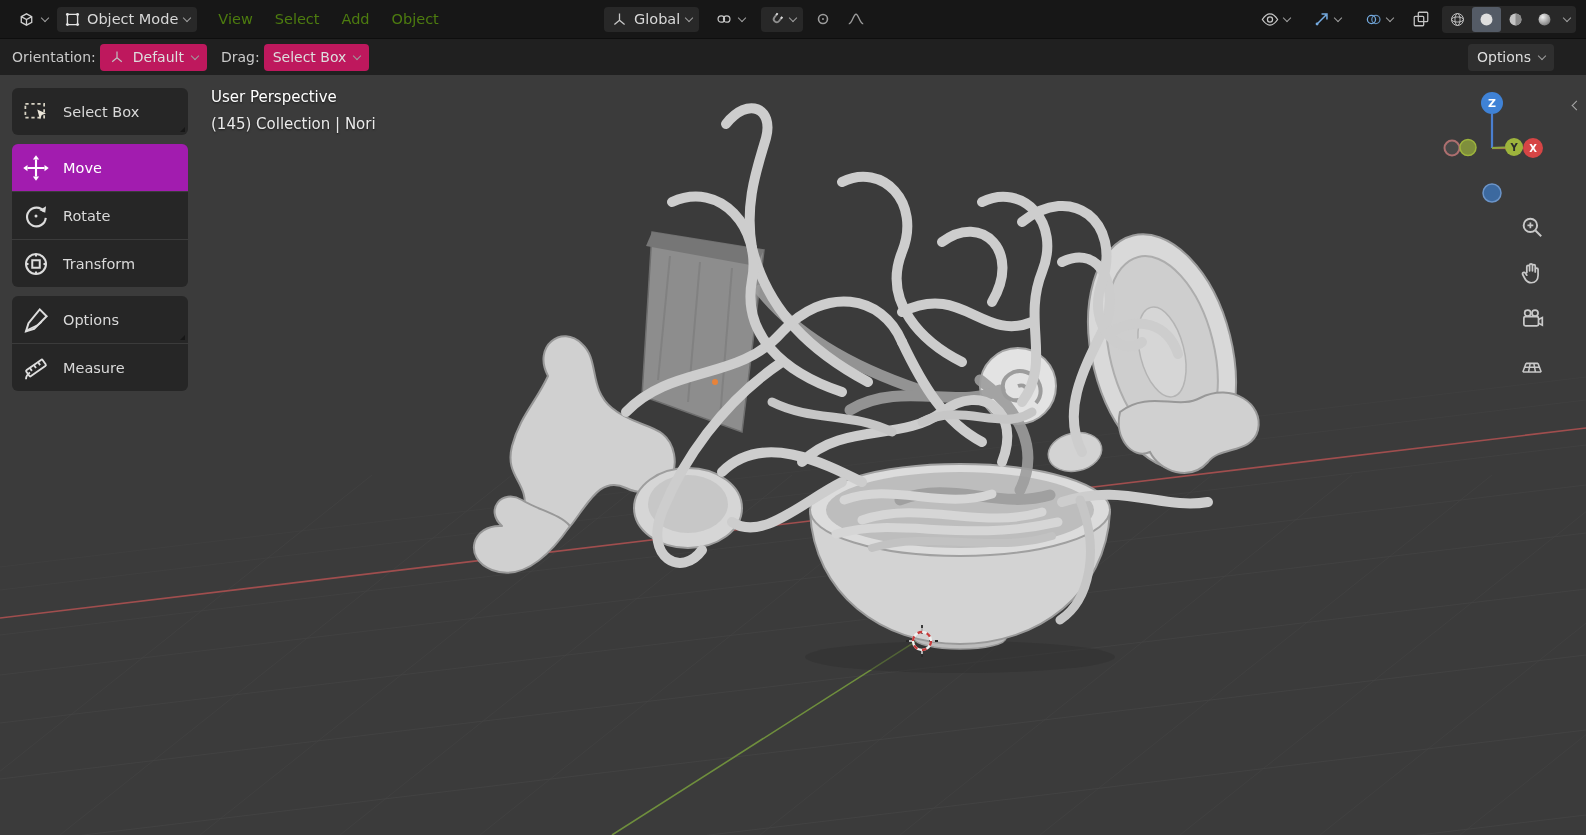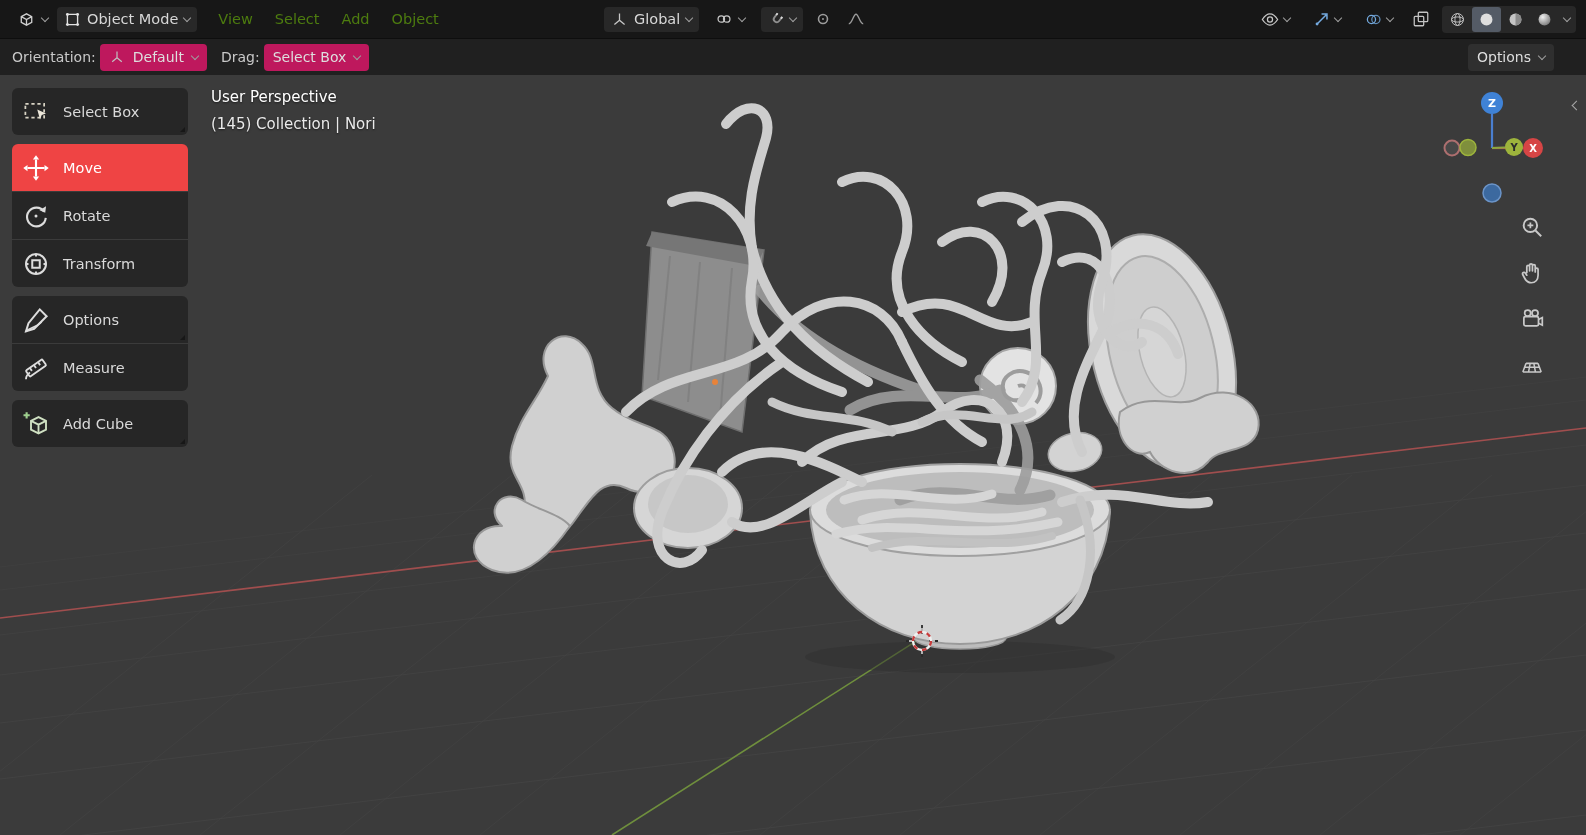--- a/index.html
+++ b/index.html
@@ -40,21 +40,21 @@
   text-shadow:0 1px 2px rgba(0,0,0,.55);z-index:12}
 .vlabels .l2{color:#eaeaea}
 
 
 .toolbar{position:absolute;left:12px;top:13px;width:176px;display:flex;flex-direction:column;gap:9px;z-index:10}
 .tgroup{display:flex;flex-direction:column;gap:1px}
 .tool-btn{position:relative;height:47px;background:rgba(37,37,37,.93);display:flex;align-items:center;
   gap:12px;padding-left:9px;color:#d9d9d9;font-size:14.5px}
 .tgroup .tool-btn:first-child{border-top-left-radius:6px;border-top-right-radius:6px}
 .tgroup .tool-btn:last-child{border-bottom-left-radius:6px;border-bottom-right-radius:6px}
-.tool-btn.active{background:#ef4444;color:#fff}
+.tool-btn.active{background:#a21caf;color:#fff}
 .tool-btn .ticon{width:30px;height:30px;flex:0 0 30px}
 .has-sub::after{content:"";position:absolute;right:3px;bottom:3px;width:0;height:0;
   border-left:5px solid transparent;border-bottom:5px solid #151515;opacity:.85}
 
 
 .navgizmo{position:absolute;left:1441px;top:15px;z-index:10}
 .sideicons{position:absolute;left:1516px;top:136px;display:flex;flex-direction:column;gap:14px;z-index:10}
 .vbtn{width:32px;height:32px;display:flex;align-items:center;justify-content:center;border-radius:16px}
 .npanel-arrow{position:absolute;right:3px;top:20px;width:14px;height:20px;display:flex;
   align-items:center;justify-content:center;z-index:10}
@@ -384,30 +384,20 @@
           <svg class="ticon" viewBox="0 0 24 24" fill="none" stroke="#ddd" stroke-width="1.5">
             <g transform="rotate(-35 12 12)">
               <rect x="4" y="9" width="16" height="6" rx="1"></rect>
               <path d="M8 9v3M12 9v3M16 9v3"></path>
             </g>
             <path d="M4 21 a6.5 6.5 0 0 1 3.2 -5.4"></path>
           </svg>
           <span>Measure</span>
         </div>
       </div>
-      <div class="tgroup">
-        <div class="tool-btn has-sub">
-          <svg class="ticon" viewBox="0 0 24 24" fill="none" stroke="#cfe0c2" stroke-width="1.5">
-            <path d="M8 9.5 L14 6.5 L20 9.5 V16.5 L14 19.5 L8 16.5 Z"></path>
-            <path d="M8 9.5 L14 12.5 L20 9.5 M14 12.5 V19.5"></path>
-            <path d="M4.5 2.5 v5 M2 5 h5" stroke="#9fd08f" stroke-width="1.7"></path>
-          </svg>
-          <span>Add Cube</span>
-        </div>
-      </div>
     </div>
 
     <svg class="navgizmo" width="104" height="114" viewBox="0 0 104 114">
       <line x1="51" y1="58" x2="51" y2="24" stroke="#4a7fd0" stroke-width="2.2"></line>
       <line x1="51" y1="58" x2="82" y2="58" stroke="#c94f4f" stroke-width="2.2"></line>
       <line x1="51" y1="58" x2="64" y2="57.5" stroke="#8aa83f" stroke-width="2.2"></line>
       <circle cx="51" cy="13" r="11" fill="#3f82d6"></circle>
       <text x="51" y="17" text-anchor="middle" font-size="11" font-weight="bold" fill="#ffffff">Z</text>
       <circle cx="11" cy="58" r="7.5" fill="#484848" stroke="#ad6f6f" stroke-width="2"></circle>
       <circle cx="27" cy="57.5" r="8" fill="#7f8f3c" stroke="#9db43c" stroke-width="1.5"></circle>

